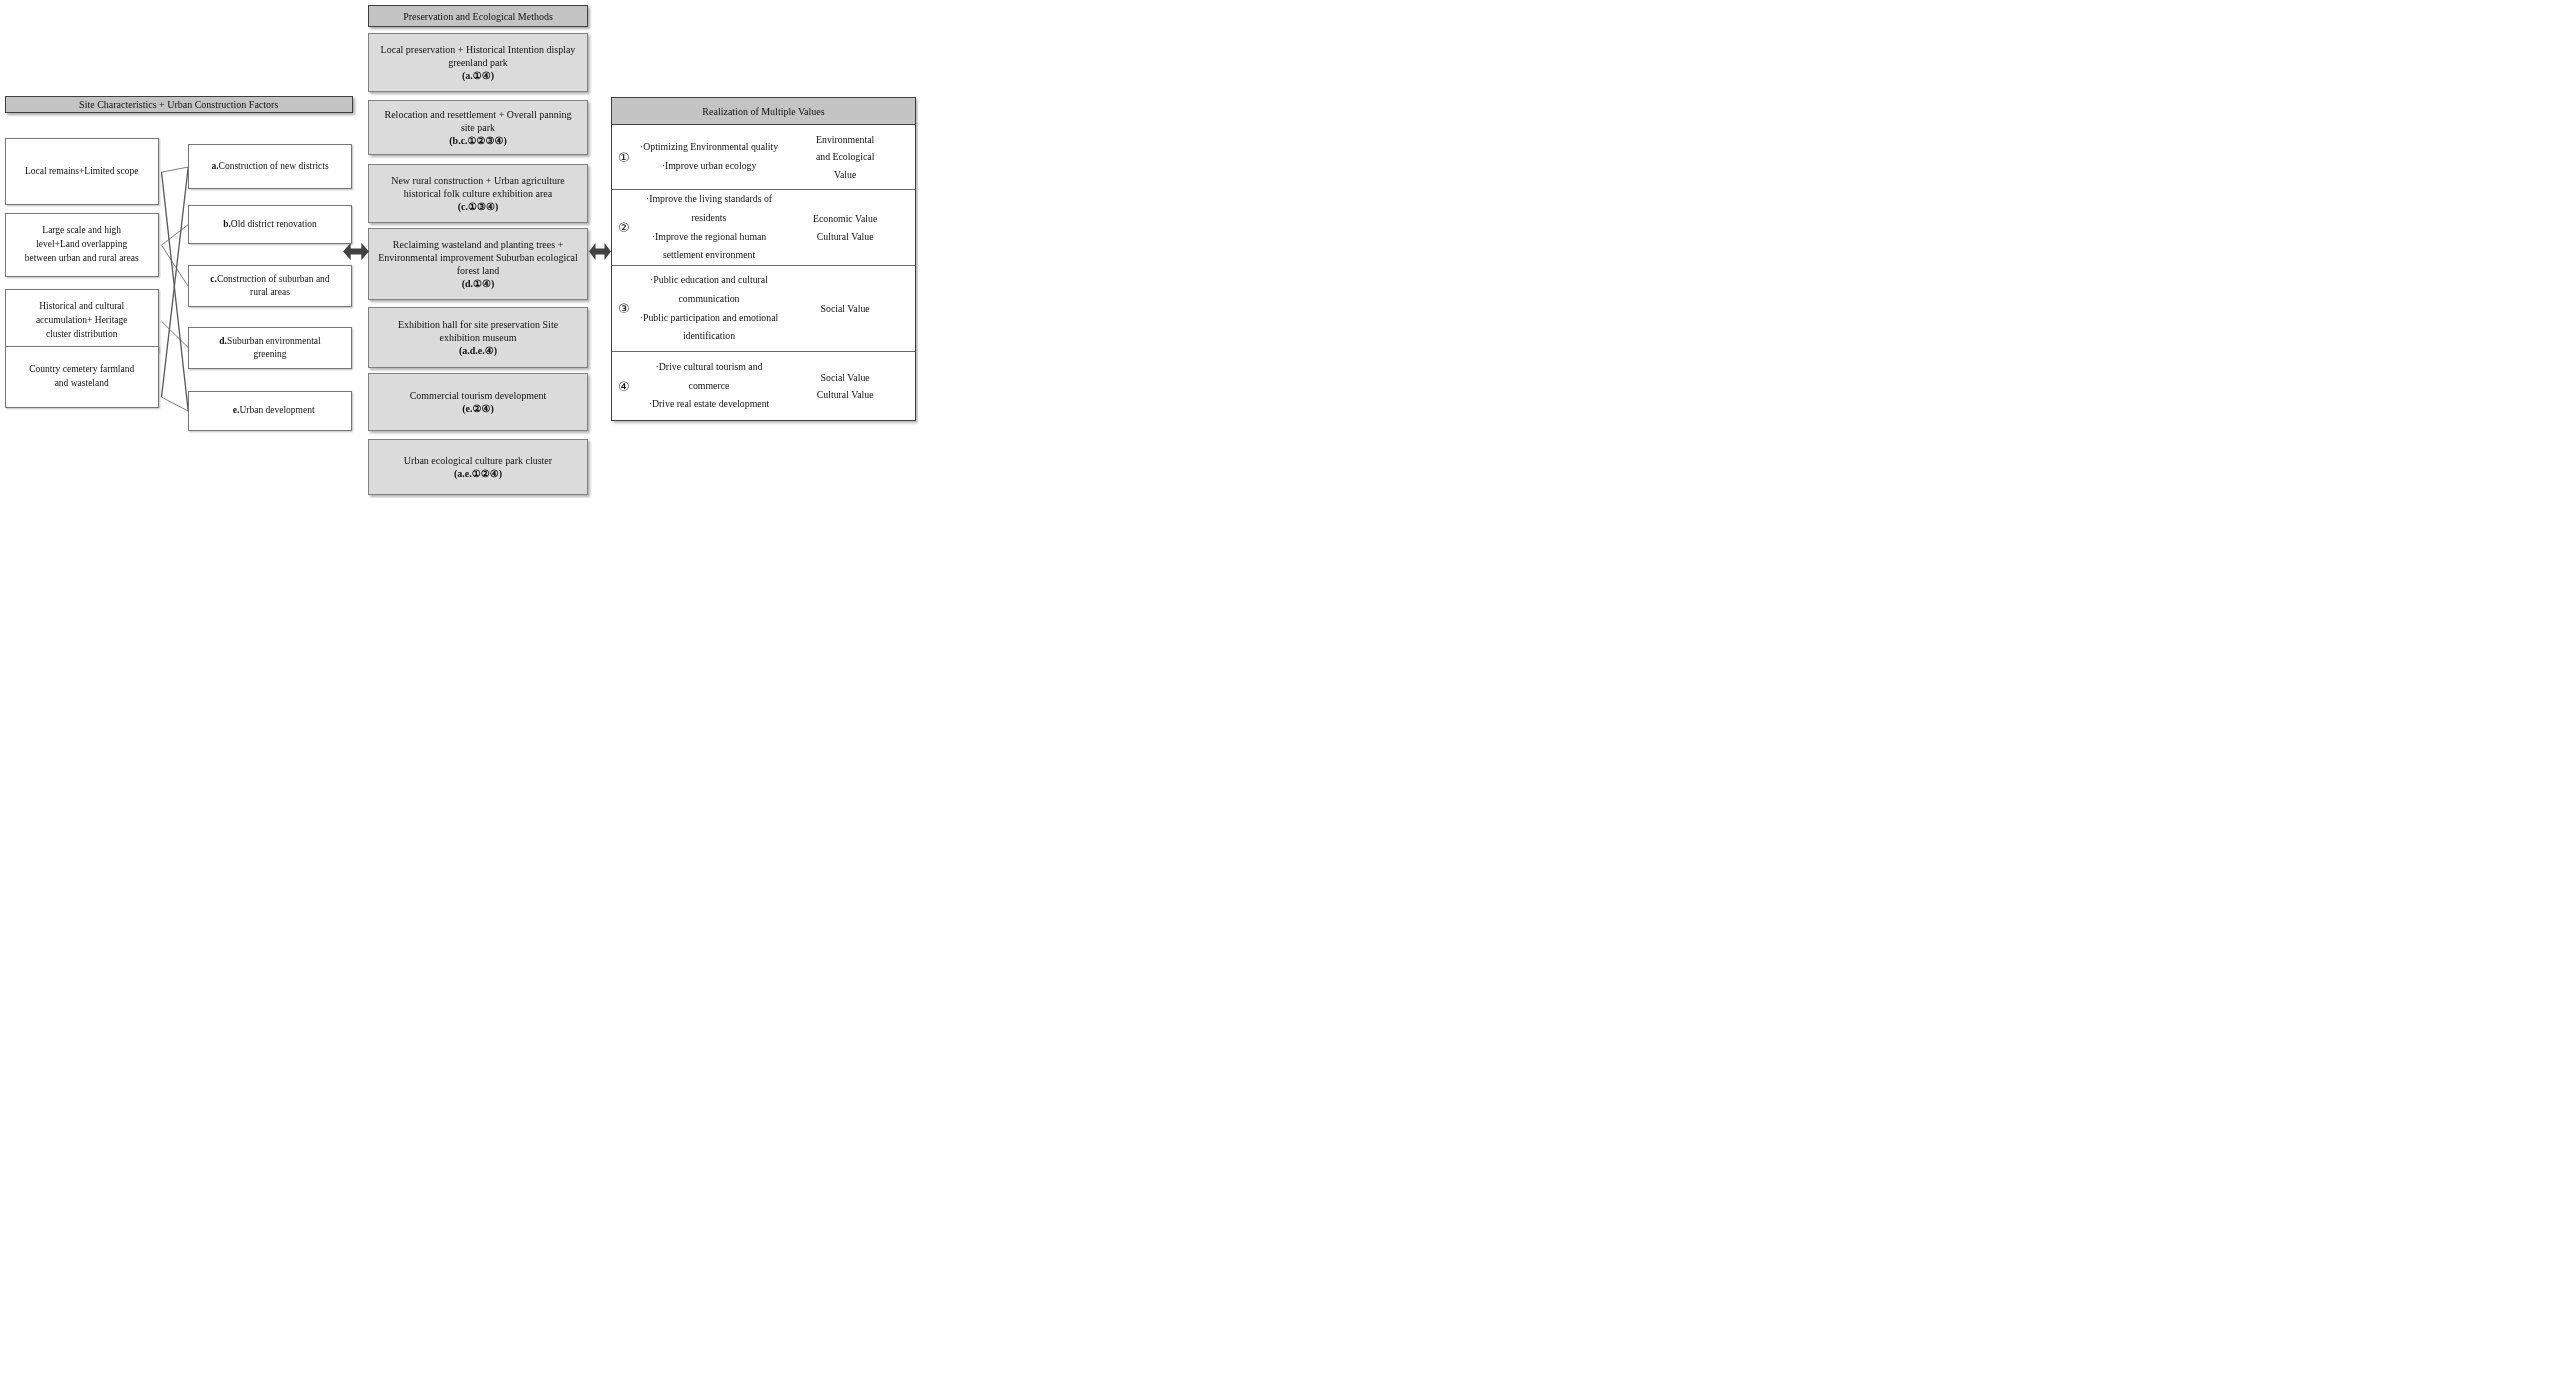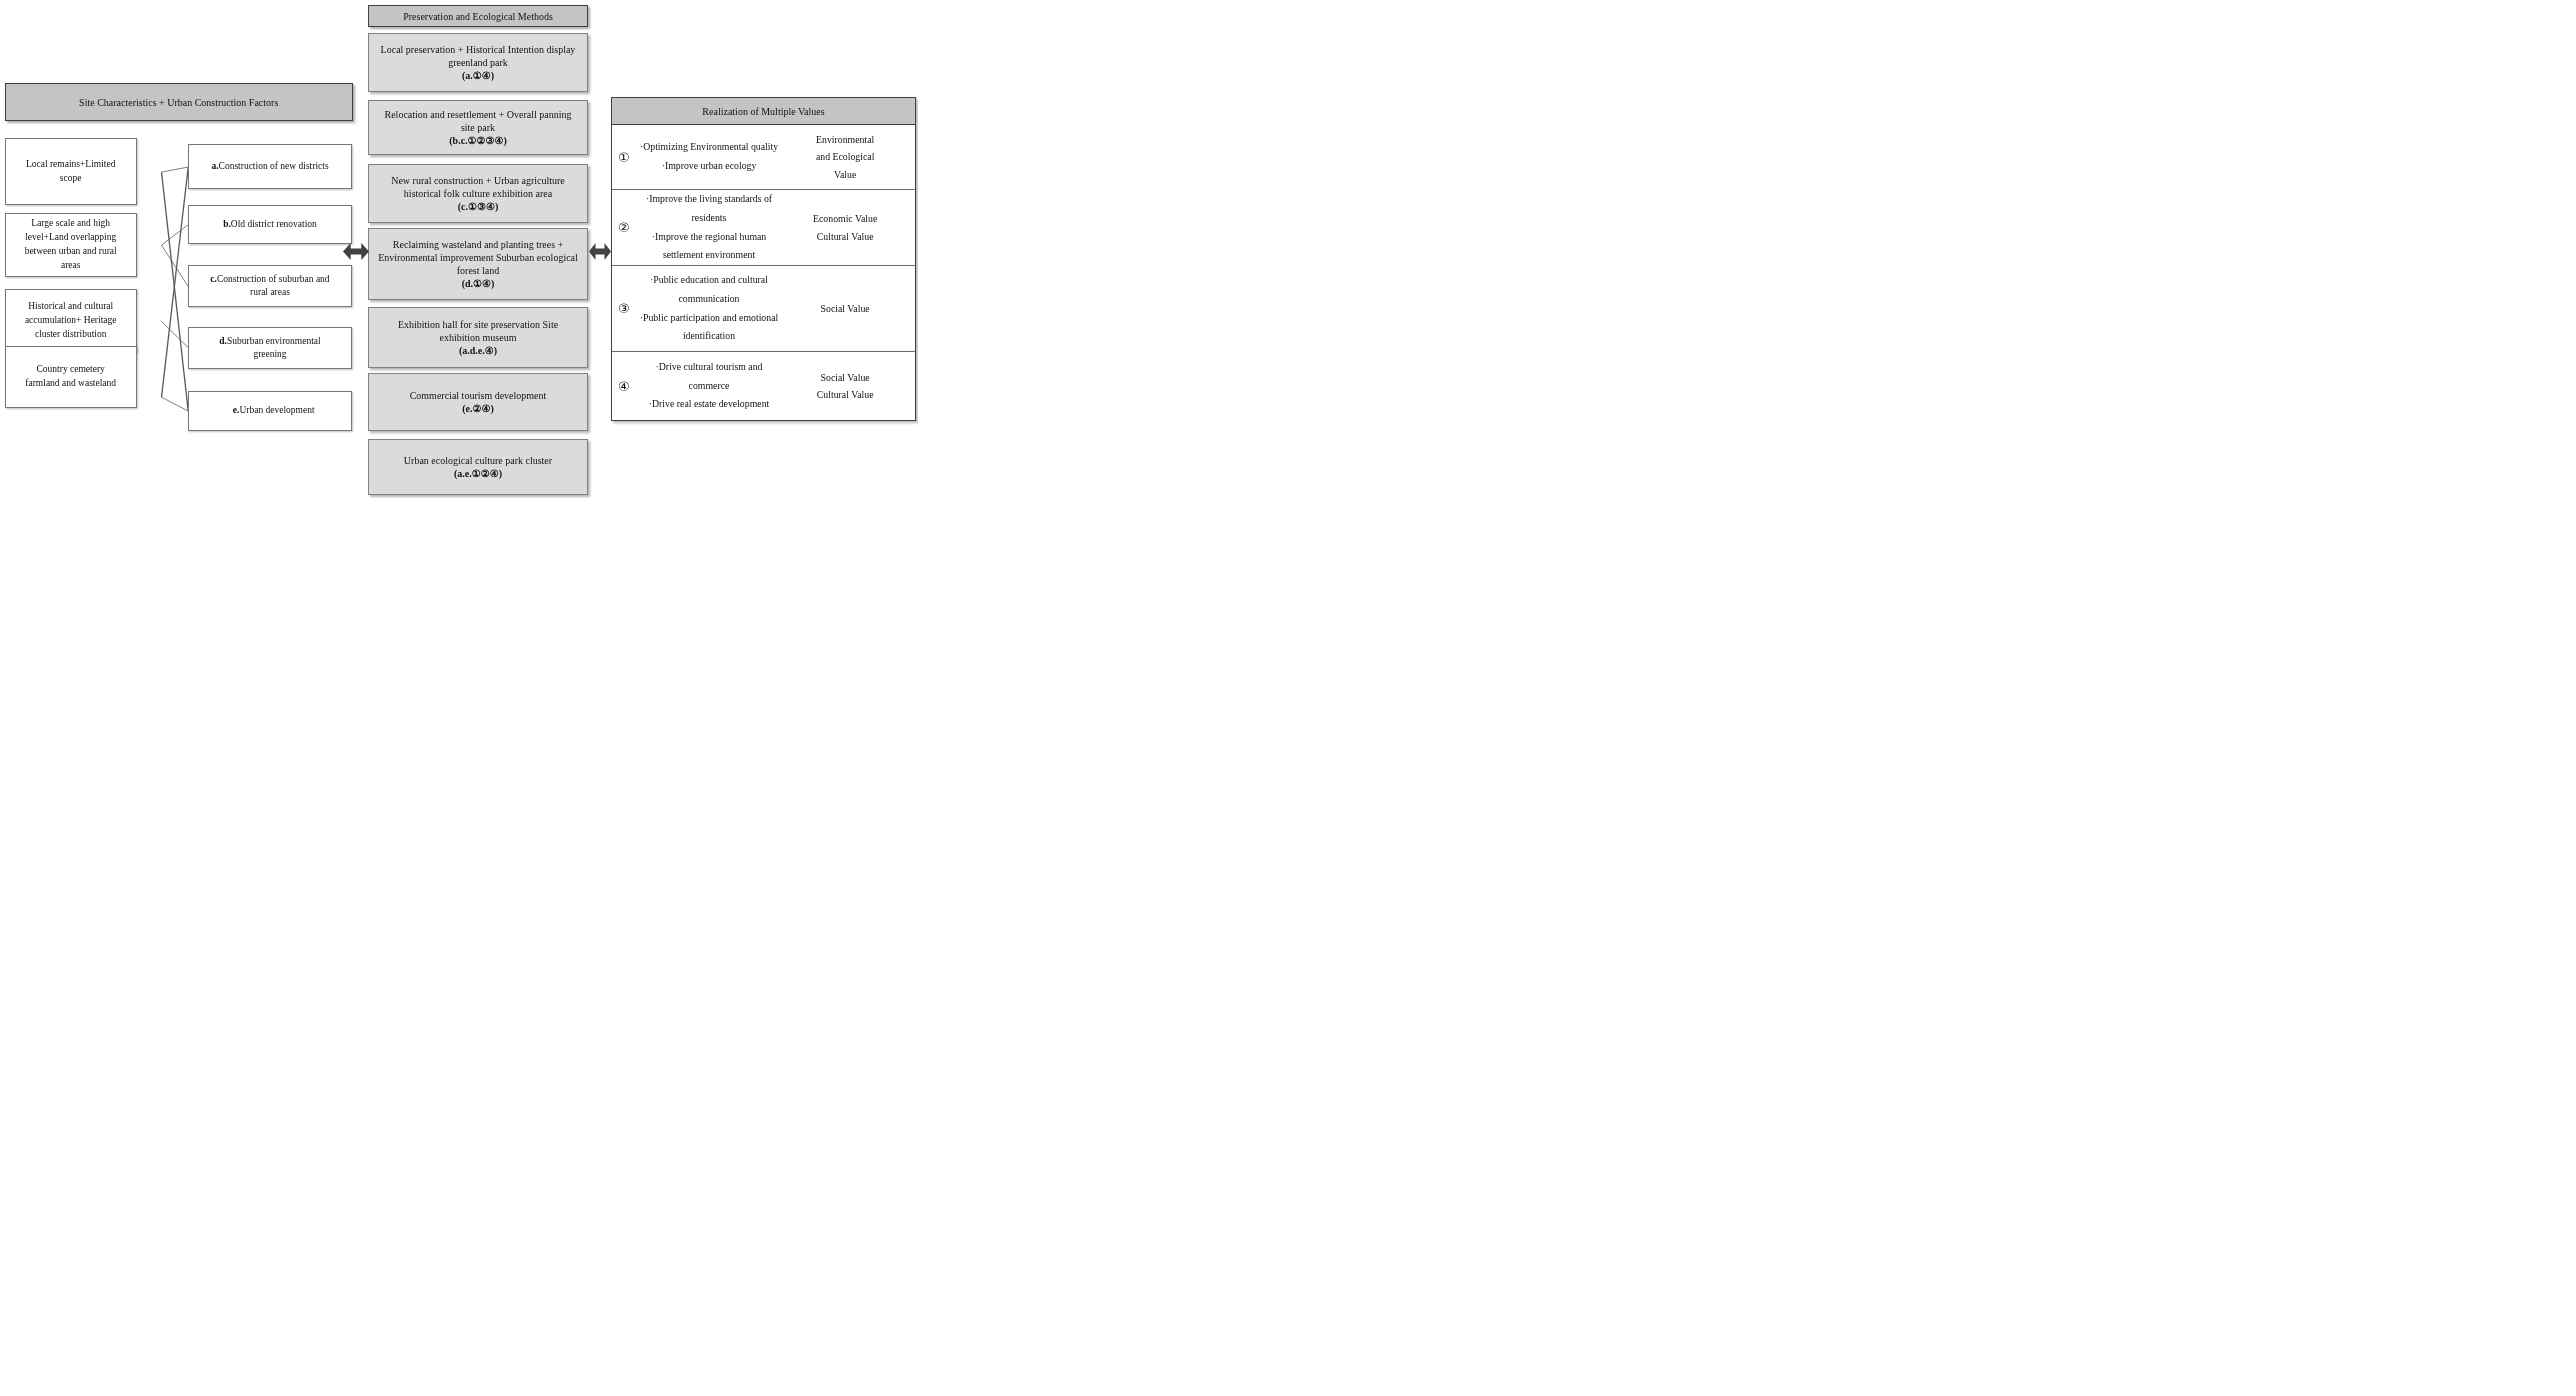--- a/index.html
+++ b/index.html
@@ -3,24 +3,24 @@
 <meta charset="utf-8">
 <style>
   html,body{margin:0;padding:0;background:#ffffff;}
   body{font-family:"Liberation Serif","DejaVu Serif",serif;color:#111;}
   #canvas{position:relative;width:918px;height:498px;background:#ffffff;overflow:hidden;}
   #connector-layer{position:absolute;left:0;top:0;width:918px;height:498px;pointer-events:none;}
 
   .hdr{position:absolute;display:flex;align-items:center;justify-content:center;text-align:center;
        background:#c4c4c4;border:0.9px solid #3f3f3f;box-shadow:1.8px 1.8px 2.4px rgba(0,0,0,.33);
        font-size:10px;box-sizing:border-box;}
-  .left-hdr{left:4.7px;top:83px;width:348px;height:38px;text-align:center;}
+  .left-hdr{left:4.7px;top:96px;width:348px;height:17px;text-align:center;}
   .mid-hdr{left:368px;top:5.3px;width:220px;height:22px;}
 
-  .site-box{position:absolute;left:4.7px;width:132px;background:#ffffff;border:0.9px solid #777;
+  .site-box{position:absolute;left:4.7px;width:154px;background:#ffffff;border:0.9px solid #777;
        box-shadow:1.2px 1.2px 1.8px rgba(0,0,0,.25);display:flex;align-items:center;justify-content:center;
        text-align:center;font-size:9.5px;line-height:1.45;padding:0 18px;box-sizing:border-box;}
   .s1{top:138px;height:67px;} .s2{top:213px;height:64px;justify-content:center;} .s3{top:289px;height:64px;} .s4{top:346px;height:62px;}
 
   .factor-box{position:absolute;left:188px;width:164px;background:#ffffff;border:0.9px solid #777;
        box-shadow:1.2px 1.2px 1.8px rgba(0,0,0,.25);display:flex;align-items:center;justify-content:center;
        text-align:center;font-size:9.5px;line-height:1.4;padding:0 16.6px;box-sizing:border-box;}
   .fa{top:144px;height:45px;} .fb{top:205px;height:39px;} .fc{top:265px;height:42px;}
   .fd{top:327px;height:42px;} .fe{top:391px;height:40px;padding-left:24px;}
   .factor-box b{font-weight:bold;}

